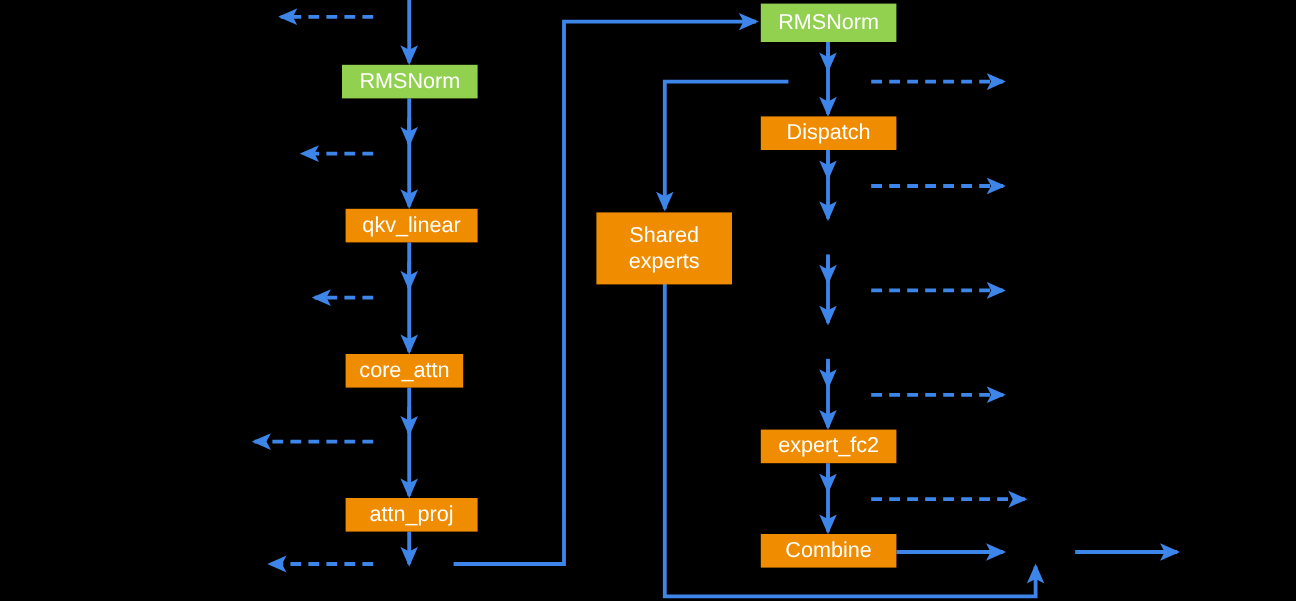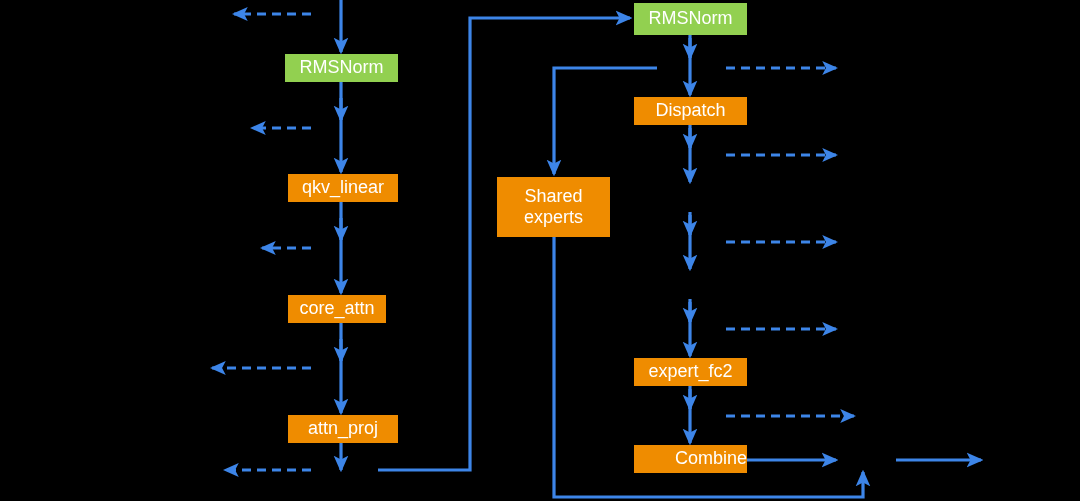--- a/index.html
+++ b/index.html
@@ -126,17 +126,17 @@
   <div class="node" style="left:634px; top:97px; width:113px; height:28px; background:#ef8c00;">
     <span>Dispatch</span>
   </div>
 
 
 
   <div class="node" style="left:634px; top:358px; width:113px; height:28px; background:#ef8c00;">
     <span>expert_fc2</span>
   </div>
 
-  <div class="node" style="left:634px; top:445px; width:113px; height:28px; background:#ef8c00;justify-content:flex-end;">
+  <div class="node" style="left:634px; top:445px; width:113px; height:28px; background:#ef8c00;">
     <span>Combine</span>
   </div>
 
 </div>
 
 </body></html>

